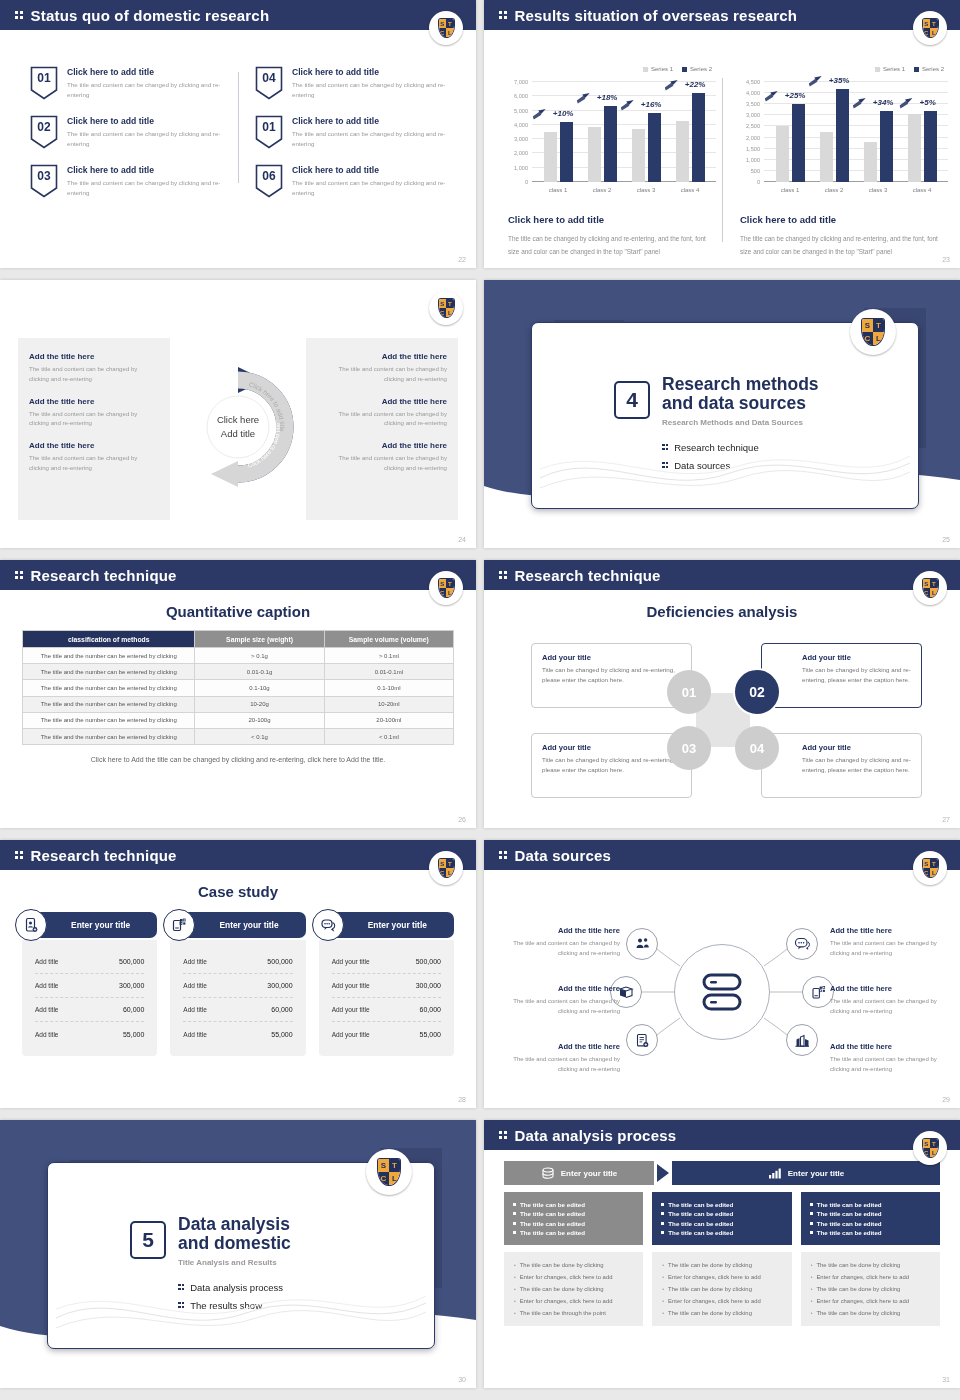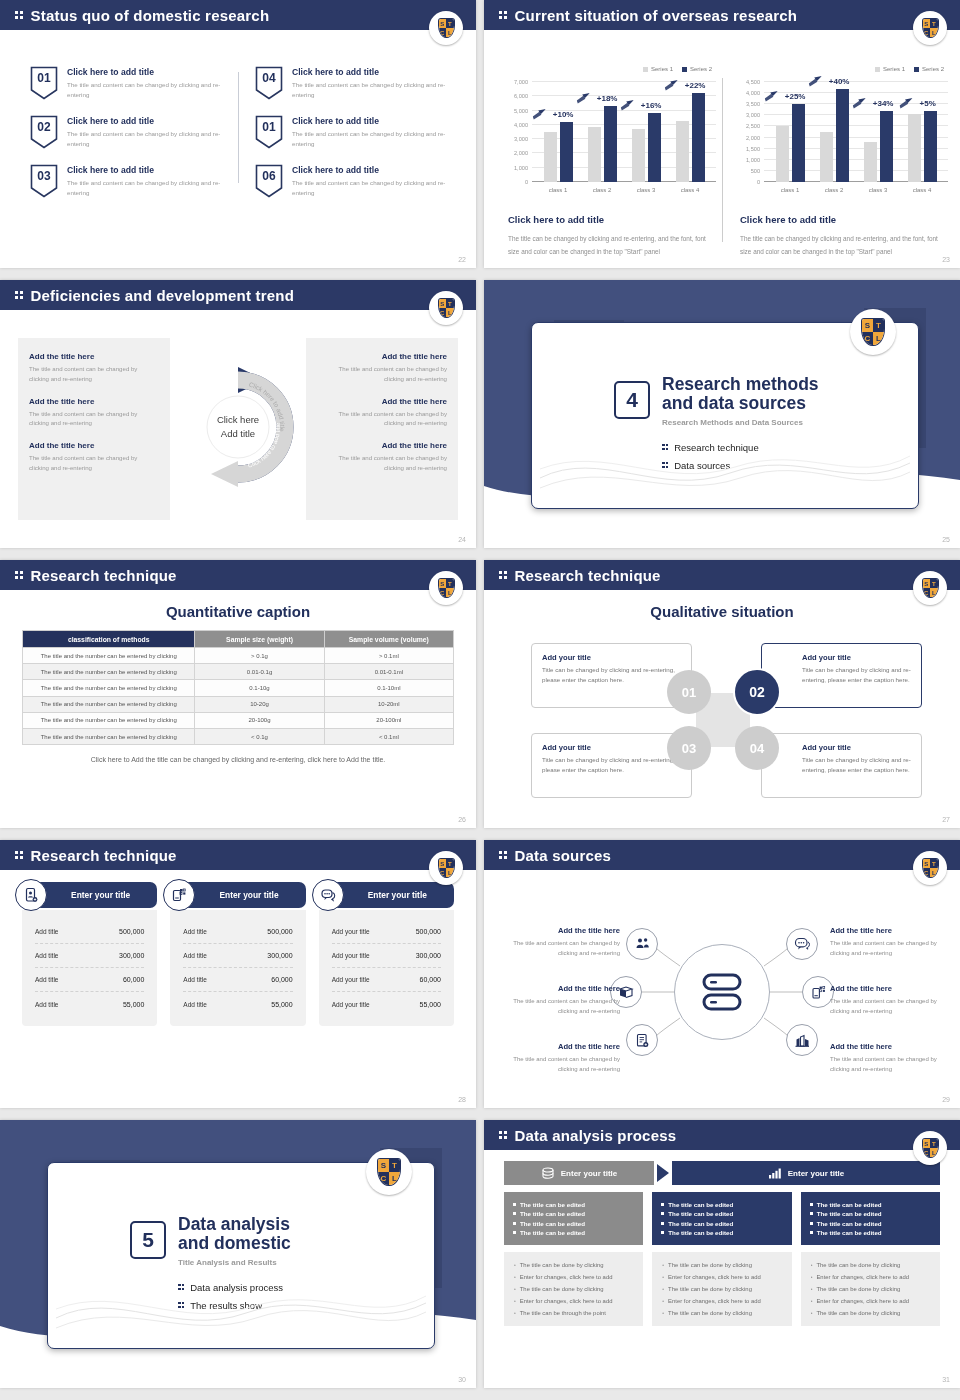--- a/index.html
+++ b/index.html
@@ -38,21 +38,21 @@
   .lsq{width:5px;height:5px;display:inline-block;background:#ccc;}
   .chart{display:flex;margin-top:52px;height:100px;position:relative;}
   .yaxis{width:24px;position:relative;flex:none;}
   .ytick{position:absolute;right:4px;font-size:5.6px;color:#999;white-space:nowrap;}
   .plot{flex:1;position:relative;display:flex;align-items:flex-end;padding:0 4px;overflow:visible;}
   .gridline{position:absolute;left:0;right:0;height:1px;background:#e6e6e6;}
   .gridline.base{background:#9e9e9e;}
   .bargroup{position:relative;flex:1;height:100%;display:flex;align-items:flex-end;justify-content:center;gap:3px;}
   .bar{width:13px;position:relative;z-index:2;}
   .xlab{position:absolute;bottom:-11px;left:0;width:100%;text-align:center;font-size:6px;color:#808080;}
-  .anno{position:absolute;left:50%;transform:translateX(-62%);display:flex;align-items:center;gap:7px;font-size:8px;font-weight:bold;color:#26335f;white-space:nowrap;z-index:3;}
+  .anno{position:absolute;left:50%;transform:translateX(-62%);display:flex;align-items:flex-start;gap:7px;font-size:8px;font-weight:bold;color:#26335f;white-space:nowrap;z-index:3;font-style:italic;}
   .cb-title{margin-top:32px;font-size:9.5px;font-weight:bold;color:#22305c;}
   .cb-desc{margin-top:7px;font-size:6.4px;color:#8f8f8f;line-height:2.05;width:208px;}
   
   .panel24{position:absolute;top:58px;width:152px;height:182px;background:#f0f0f0;padding:14px 11px;}
   .p24-l{left:18px;} .p24-r{right:18px;text-align:right;}
   .blk24{margin-bottom:13px;}
   .blk24 .bt{font-size:8px;font-weight:bold;color:#22305c;margin-bottom:3px;}
   .blk24 .bd{font-size:6.1px;color:#9a9a9a;line-height:1.6;}
   .c24{position:absolute;left:162px;top:62px;}
   
@@ -229,21 +229,21 @@
   </div>
 
   <div class="slide">
     <div class="hbar">
       <span class="hsq">
           <i></i>
           <i></i>
           <i></i>
           <i></i>
         </span>
-      <span class="htitle">Current situation of overseas research</span>
+      <span class="htitle">Results situation of overseas research</span>
     </div>
     <span class="logo-slot">
   <span class="logo">
     <span class="shield">
       <b class="q-tl">S</b>
       <b class="q-tr">T</b>
       <b class="q-bl">C</b>
       <b class="q-br">L</b>
     </span>
   </span>
@@ -382,21 +382,21 @@
                 <div class="xlab">class 1</div>
               </div>
               <div class="bargroup">
                 <div class="bar" style="height: 50.4444%; background: rgb(217, 217, 217);"></div>
                 <div class="bar" style="height: 92.6667%; background: rgb(42, 58, 105);"></div>
                 <div class="anno" style="bottom: calc(92.6667% + 2px);">
                   <svg width="13" height="11" viewBox="0 0 13 11">
                     <polygon points="13,0 5.5,1.5 8,5.2" fill="#2a3a69"></polygon>
                     <polygon points="6.6,2.8 8.6,5.8 1,10.5 0,7.6" fill="#2a3a69" opacity="0.88"></polygon>
                   </svg>
-                  <span>+40%</span>
+                  <span>+35%</span>
                 </div>
                 <div class="xlab">class 2</div>
               </div>
               <div class="bargroup">
                 <div class="bar" style="height: 39.5556%; background: rgb(217, 217, 217);"></div>
                 <div class="bar" style="height: 71.1111%; background: rgb(42, 58, 105);"></div>
                 <div class="anno" style="bottom: calc(71.1111% + 2px);">
                   <svg width="13" height="11" viewBox="0 0 13 11">
                     <polygon points="13,0 5.5,1.5 8,5.2" fill="#2a3a69"></polygon>
                     <polygon points="6.6,2.8 8.6,5.8 1,10.5 0,7.6" fill="#2a3a69" opacity="0.88"></polygon>
@@ -420,29 +420,20 @@
             </div>
         </div>
         <div class="cb-title">Click here to add title</div>
         <div class="cb-desc">The title can be changed by clicking and re-entering, and the font, font size and color can be changed in the top "Start" panel</div>
       </div>
     </div>
     <span class="pg">23</span>
   </div>
 
   <div class="slide">
-    <div class="hbar">
-      <span class="hsq">
-          <i></i>
-          <i></i>
-          <i></i>
-          <i></i>
-        </span>
-      <span class="htitle">Deficiencies and development trend</span>
-    </div>
     <span class="logo-slot">
   <span class="logo">
     <span class="shield">
       <b class="q-tl">S</b>
       <b class="q-tr">T</b>
       <b class="q-bl">C</b>
       <b class="q-br">L</b>
     </span>
   </span>
 </span>
@@ -624,21 +615,21 @@
     <span class="logo-slot">
   <span class="logo">
     <span class="shield">
       <b class="q-tl">S</b>
       <b class="q-tr">T</b>
       <b class="q-bl">C</b>
       <b class="q-br">L</b>
     </span>
   </span>
 </span>
-    <div class="stitle">Qualitative situation</div>
+    <div class="stitle">Deficiencies analysis</div>
     <div class="card27" style="left:47px;top:83px;">
       <div class="ct">Add your title</div>
         <div class="cd">Title can be changed by clicking and re-entering, please enter the caption here.</div>
     </div>
     <div class="card27 hl ind" style="left:277px;top:83px;">
       <div class="ct">Add your title</div>
         <div class="cd">Title can be changed by clicking and re-entering, please enter the caption here.</div>
     </div>
     <div class="card27" style="left:47px;top:173px;">
       <div class="ct">Add your title</div>
@@ -669,20 +660,21 @@
     <span class="logo-slot">
   <span class="logo">
     <span class="shield">
       <b class="q-tl">S</b>
       <b class="q-tr">T</b>
       <b class="q-bl">C</b>
       <b class="q-br">L</b>
     </span>
   </span>
 </span>
+    <div class="stitle">Case study</div>
     <div class="s28-cols">
       <div class="col28">
         <span class="cic">
           <svg width="16" height="16" viewBox="0 0 16 16">
               <rect x="3.5" y="1.5" width="8" height="12.5" rx="1.4" fill="none" stroke="#22305c" stroke-width="1.2"></rect>
               <circle cx="7.5" cy="6" r="1.5" fill="#22305c"></circle>
               <path d="M5 10.5 C5 8.8 10 8.8 10 10.5" fill="#22305c"></path>
               <circle cx="12" cy="12.5" r="2.4" fill="#22305c"></circle>
               <path d="M12 11.3v2.4 M10.8 12.5h2.4" stroke="#fff" stroke-width=".8"></path>
             </svg>

